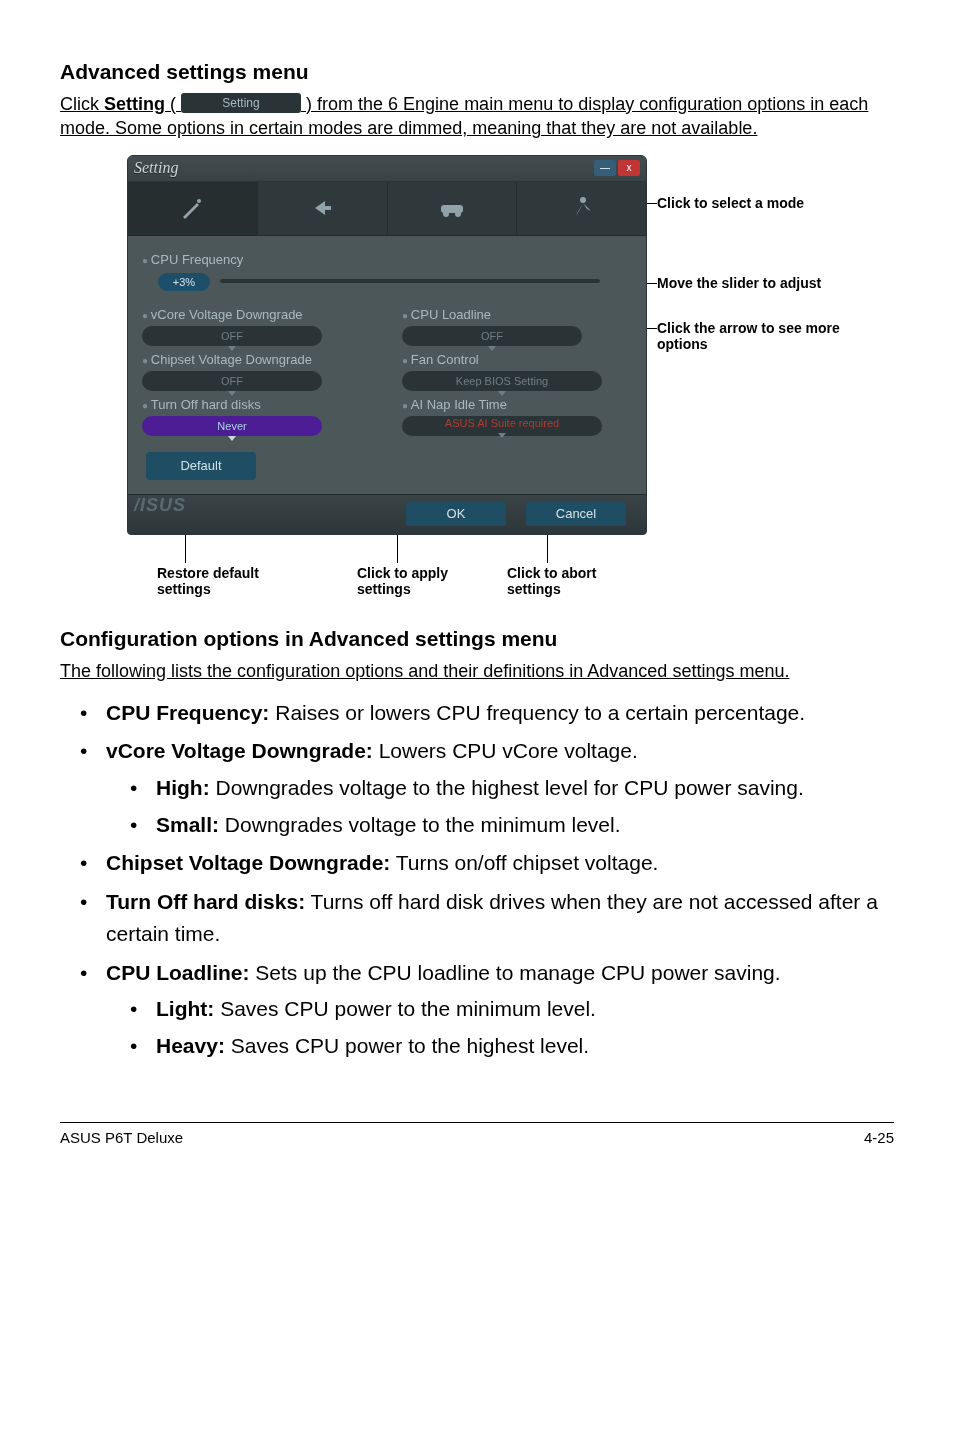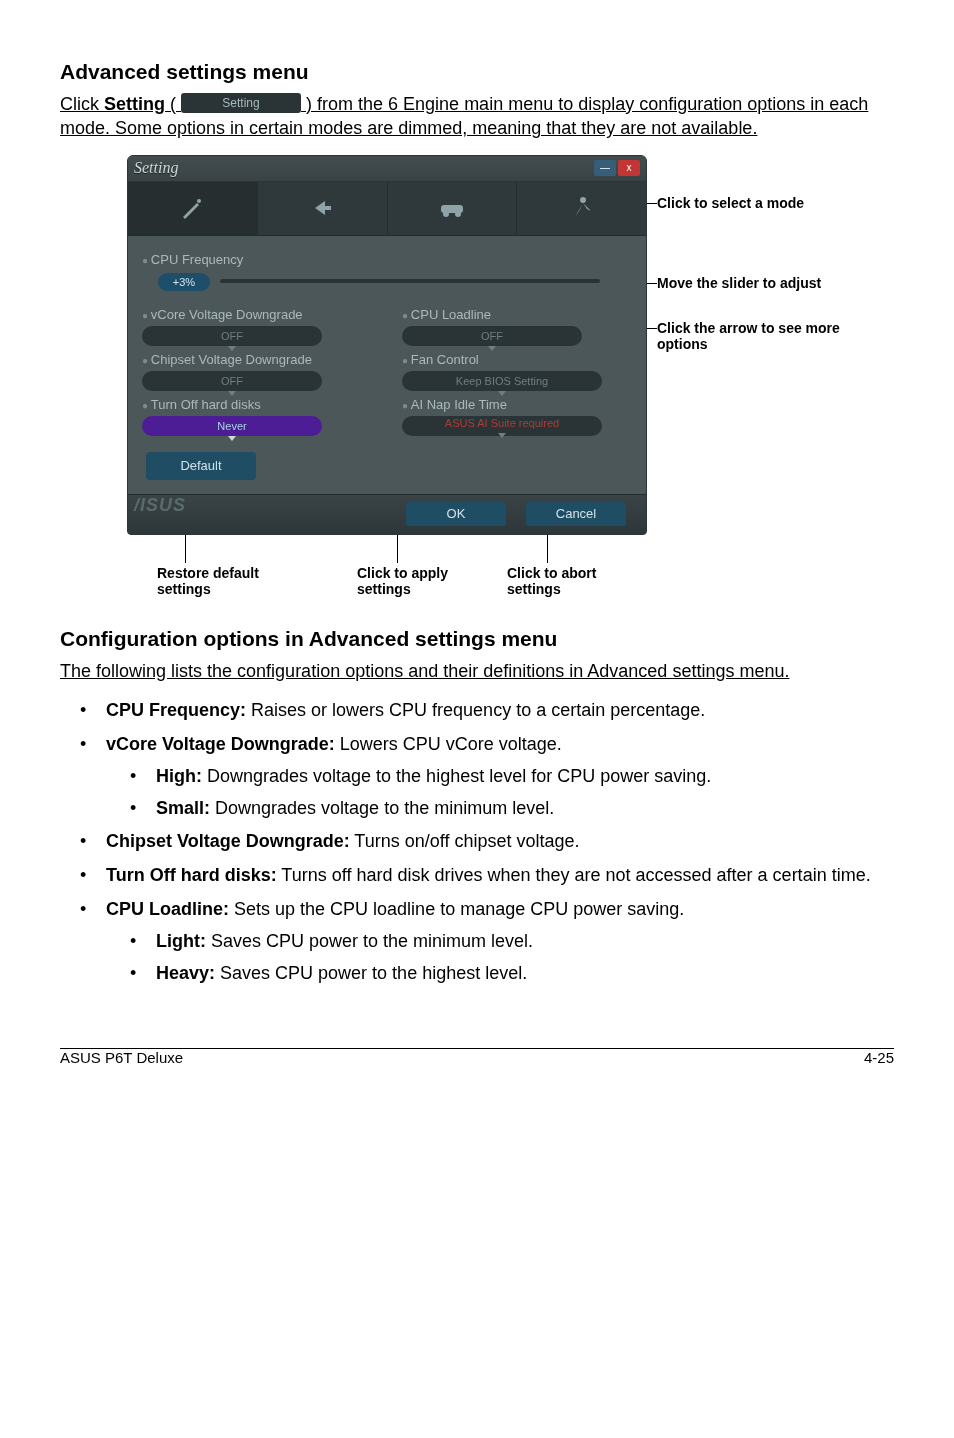--- a/index.html
+++ b/index.html
@@ -209,21 +209,21 @@
   .bl .v {
     position:absolute;
     top:-30px;
     width:1px;height:28px;background:#000;
   }
 
   
   ul.main {
     list-style:none;
     padding-left:30px;
-    font-size:18px;
+    font-size:21px;
     line-height:1.55;
   }
   ul.main > li {
     position:relative;
     padding-left:16px;
     margin-bottom:6px;
   }
   ul.main > li::before{
     content:"•";
     position:absolute;
@@ -243,20 +243,21 @@
   ul.sub > li::before{
     content:"•";
     position:absolute;
     left:-10px;
     top:0;
   }
 
   .footer {
     margin-top:60px;
     border-top:1px solid #000;
+    padding-top:6px;
     display:flex;
     justify-content:space-between;
     font-size:15px;
   }
 
   
   .icon-svg{fill:#8fa3a8;}
 </style>
 </head>
 <body>

